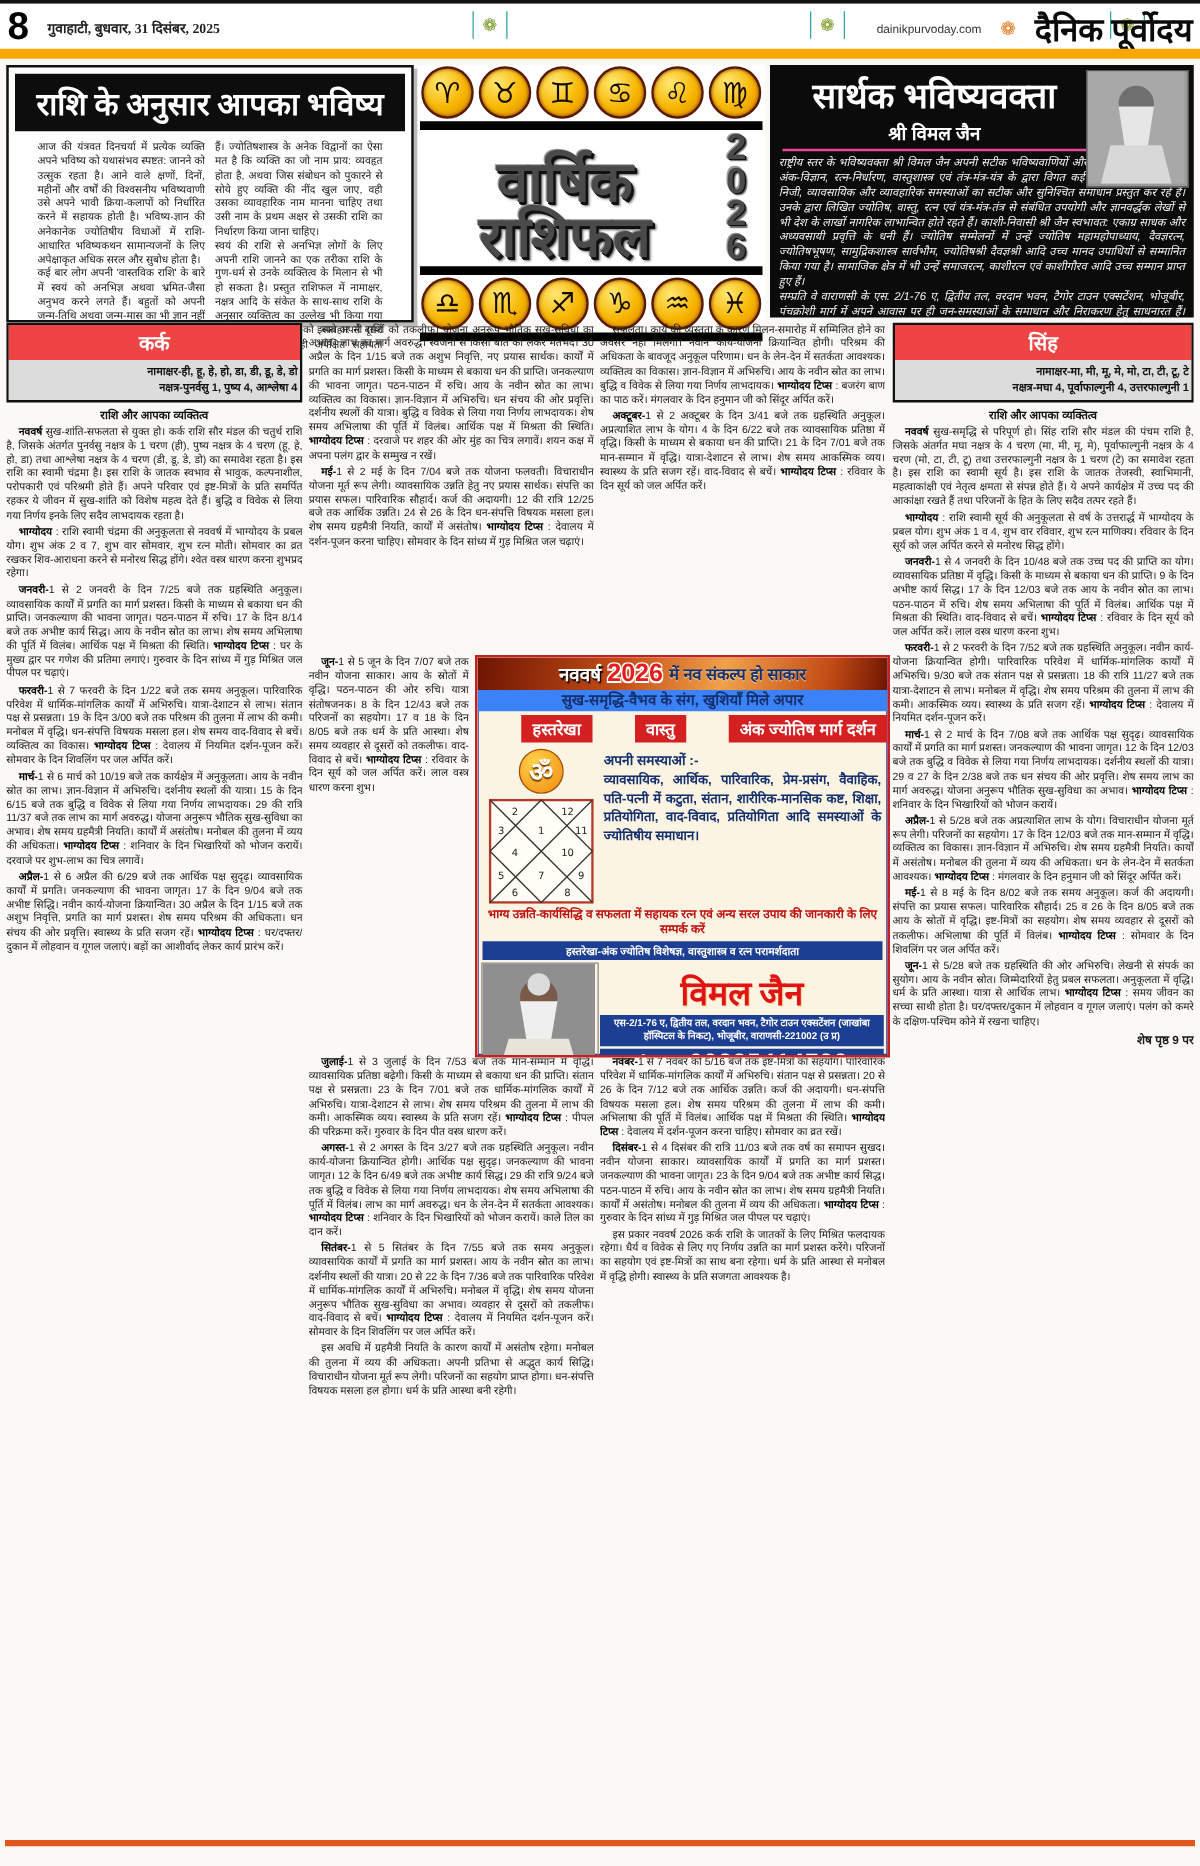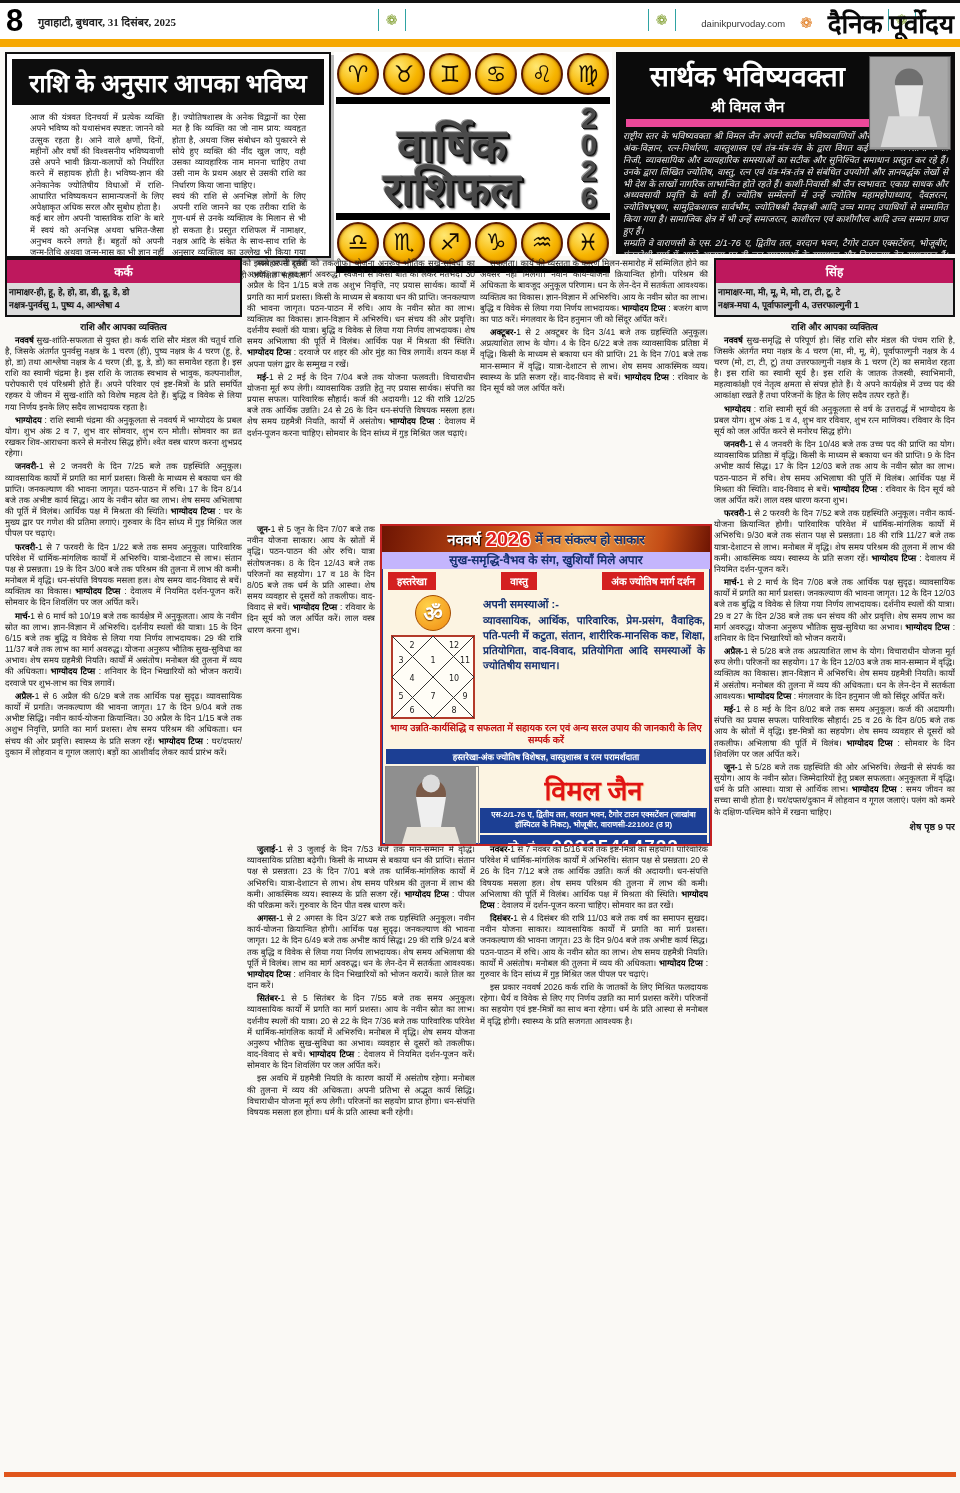--- a/index.html
+++ b/index.html
@@ -40,58 +40,58 @@
   .mh-words{flex:1;text-align:center;}
   .mh-word{font-size:45px;font-weight:900;line-height:0.98;color:#4a4a4a;
      font-family:"Liberation Serif",serif;
      text-shadow:1px 1px 0 #111,2px 2px 0 #111,3px 3px 2px #666,-1px -1px 0 #9a9a9a;}
   .mh-year{width:42px;text-align:center;font-weight:900;font-size:29px;line-height:0.92;color:#4a4a4a;
      text-shadow:1px 1px 0 #111,2px 2px 1px #666,-1px -1px 0 #9a9a9a;white-space:pre-line;}
 
   .seer{position:absolute;left:616px;top:52px;width:339px;height:202px;background:#0b0b0b;color:#fff;padding:0;}
   .seer-title{font-size:28px;font-weight:900;text-align:center;margin:4px 86px 0 10px;font-family:"Liberation Serif",serif;}
   .seer-sub{font-size:15px;font-weight:bold;text-align:center;margin:2px 86px 3px 10px;
-     padding-bottom:3px;border-bottom:8px solid #ec4899;}
+     padding-bottom:3px;border-bottom:2px solid #ec4899;}
   .seer-photo{position:absolute;right:4px;top:4px;width:80px;height:92px;border:1px solid #555;background:#9a9a9a;}
   .seer-body{font-size:9px;line-height:1.32;font-style:italic;text-align:justify;color:#f2f2f2;
      padding:1px 7px;white-space:pre-line;}
 
   
   .col{position:absolute;top:258px;height:1204px;overflow:hidden;text-align:justify;}
   .col1{left:5px;width:237px;}
   .col4{left:714px;width:241px;}
   .cblock{position:absolute;overflow:hidden;text-align:justify;}
   .c2a{left:247px;top:258px;width:228px;height:264px;}
   .c2b{left:247px;top:524px;width:128px;height:318px;}
   .c2c{left:247px;top:844px;width:228px;height:618px;}
   .c3a{left:480px;top:258px;width:228px;height:264px;}
   .c3c{left:480px;top:844px;width:228px;height:618px;}
 
   .rashi-head{border:2px solid #111;background:#fff;margin-bottom:3px;}
-  .rashi-title{background:#be185d;color:#fff;font-size:12px;font-weight:900;text-align:center;padding:3px 0;}
-  .rashi-info{background:#dcdcdc;text-align:left;font-size:8.8px;font-weight:bold;line-height:1.45;padding:3px 2px;color:#111;}
+  .rashi-title{background:#ef4444;color:#fff;font-size:16px;font-weight:900;text-align:center;padding:3px 0;}
+  .rashi-info{background:#dcdcdc;text-align:right;font-size:8.8px;font-weight:bold;line-height:1.45;padding:3px 2px;color:#111;}
   .subhead{text-align:center;font-size:9px;font-weight:bold;margin:3px 0 2px;color:#111;}
 
   .hpara{font-size:8.4px;line-height:1.33;margin:0 0 2px;color:#1a1a1a;text-indent:10px;}
   .hpara b{font-weight:bold;color:#000;}
   .continued{text-align:right;font-size:9.5px;font-weight:bold;margin-top:2px;}
 
   
   .ad{position:absolute;left:380px;top:524px;width:328px;height:318px;background:#fcf4e2;
       border:2px solid #c32222;box-shadow:0 0 0 1px #23409a inset;overflow:hidden;}
   .ad-strip1{height:26px;display:flex;align-items:center;justify-content:center;gap:5px;
       background:linear-gradient(100deg,#6e1503,#c44d16 35%,#f0a14a 60%,#c44d16 85%,#6e1503);}
   .ad-nv{color:#fff;font-size:15px;font-weight:900;text-shadow:1px 1px 1px #000;}
   .ad-year{color:#e31e1e;font-size:20px;font-weight:900;
       text-shadow:-1px -1px 0 #fff,1px -1px 0 #fff,-1px 1px 0 #fff,1px 1px 0 #fff;}
   .ad-post{color:#15306e;font-size:13px;font-weight:900;text-shadow:0 1px 0 #ffd9a0;}
-  .ad-strip2{height:17px;background:#c4b5fd;color:#15306e;font-size:12px;font-weight:900;
+  .ad-strip2{height:17px;background:#3b82f6;color:#15306e;font-size:12px;font-weight:900;
       text-align:center;line-height:17px;}
   .ad-tags{display:flex;justify-content:space-between;padding:3px 6px;gap:5px;}
-  .ad-tag{background:#d42020;color:#fff;font-size:10px;font-weight:bold;padding:2px 9px;white-space:nowrap;}
+  .ad-tag{background:#d42020;color:#fff;font-size:13px;font-weight:bold;padding:2px 9px;white-space:nowrap;margin-left:29px;}
   .ad-mid{display:flex;padding:2px 5px 0;}
   .ad-left{width:92px;display:flex;flex-direction:column;align-items:center;gap:4px;}
   .om{width:34px;height:34px;border-radius:50%;background:radial-gradient(circle at 35% 30%,#ffd24a,#f08a10);
       color:#fff;font-size:21px;font-weight:900;display:flex;align-items:center;justify-content:center;
       border:1px solid #a34c00;text-shadow:0 1px 1px #7a3c00;}
   .ad-right{flex:1;padding-left:4px;}
   .prob-label{color:#15306e;font-size:11px;font-weight:900;margin:1px 0 2px;}
   .problems{color:#15306e;font-size:10.5px;font-weight:bold;line-height:1.42;text-align:justify;}
   .ad-note{color:#c01010;font-size:9.5px;font-weight:900;text-align:center;line-height:1.3;margin:3px 4px 2px;}
   .ad-desig{background:#1c3f94;color:#fff;font-size:8.5px;font-weight:bold;text-align:center;padding:2px 3px;margin:0 4px;}

